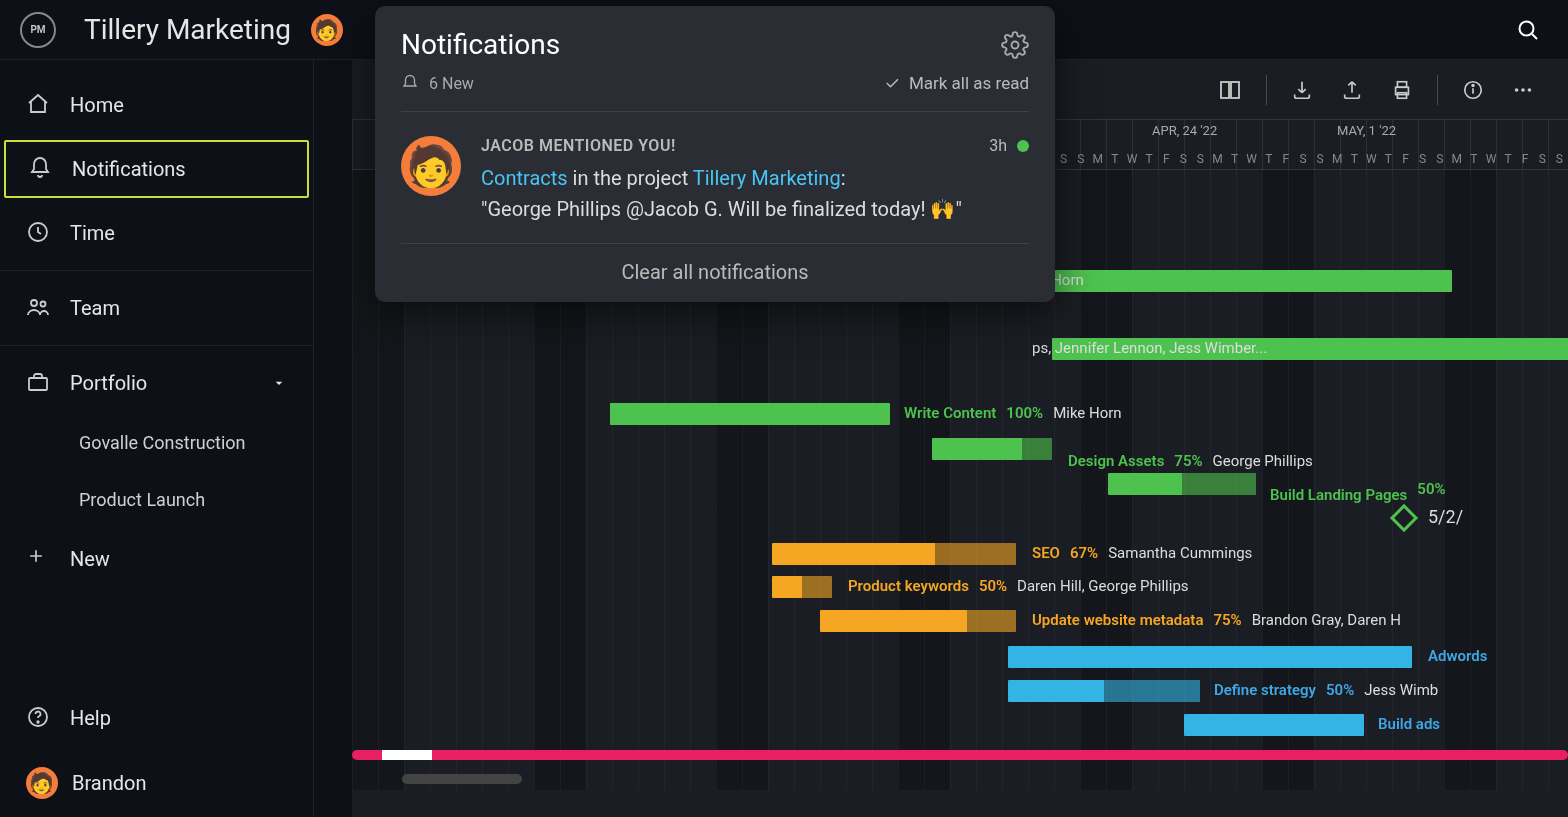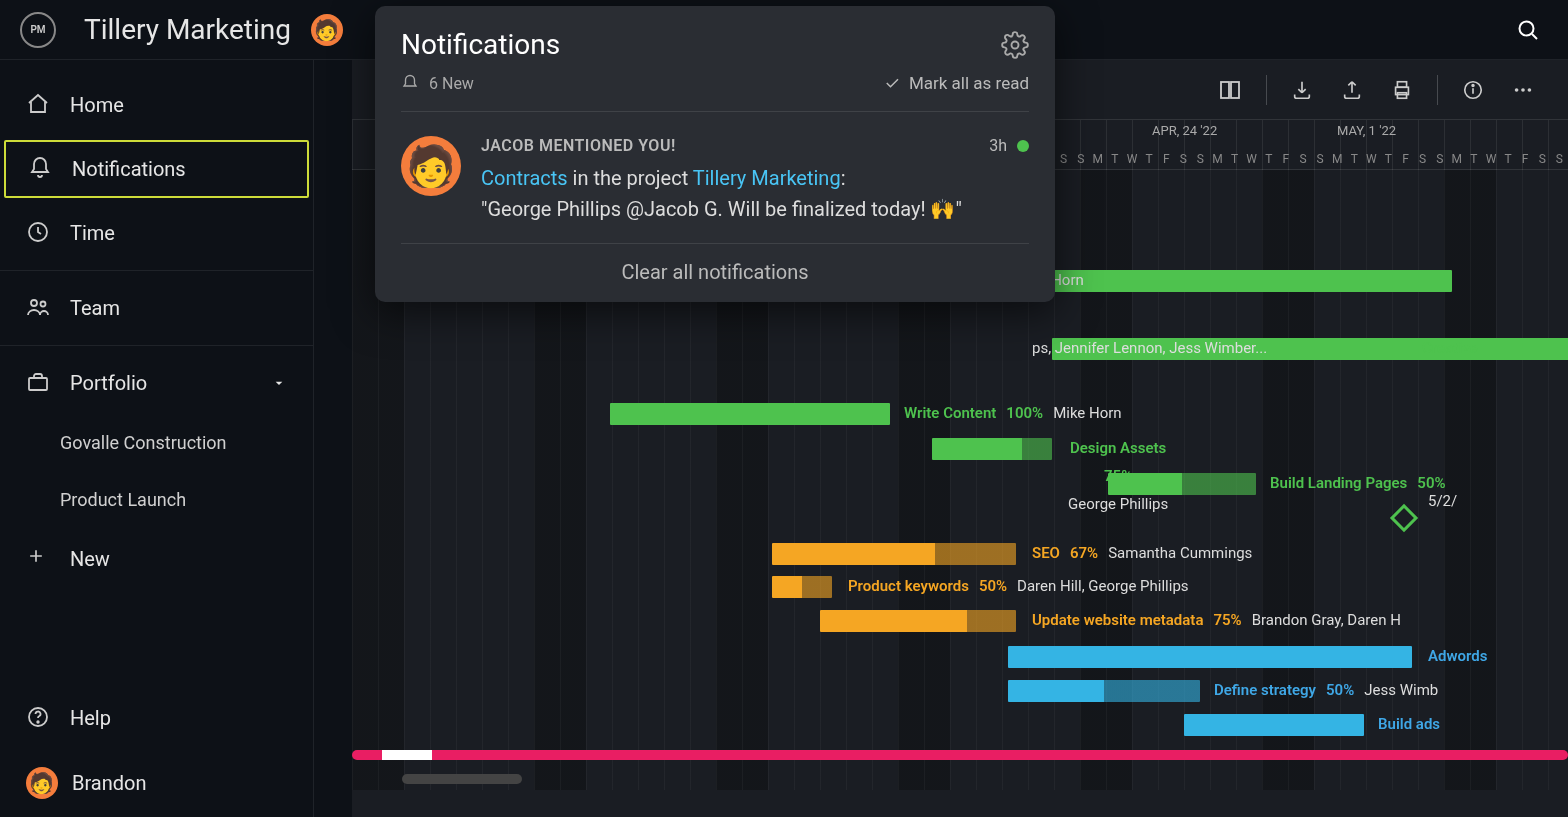--- a/index.html
+++ b/index.html
@@ -45,21 +45,21 @@
     border-right: 1px solid rgba(255,255,255,0.08);
     display: flex; flex-direction: column;
     padding-top: 14px;
   }
   .side-item {
     display: flex; align-items: center; gap: 18px;
     padding: 18px 26px;
     font-size: 20px; font-weight: 400; color: #e6e6e6;
     cursor: pointer;
   }
-  .side-item.indent { padding-left: 60px; color: #d0d0d0; font-size:18px; }
+  .side-item.indent { padding-left: 79px; color: #d0d0d0; font-size:18px; }
   .side-item.active {
     border: 2px solid #cddc39;
     margin: 4px 4px;
     border-radius: 2px;
     padding: 14px 22px;
   }
   .side-sep { height:1px; background:rgba(255,255,255,0.08); margin:6px 0; }
   .side-item .chev { margin-left:auto; }
   .side-icn { width:26px; height:26px; color:#ccc; flex-shrink:0; }
   .sidebar-bottom { margin-top:auto; }
@@ -338,47 +338,47 @@
         <div class="gh-day">W</div>
         <div class="gh-day">T</div>
         <div class="gh-day">F</div>
         <div class="gh-day">S</div>
         <div class="gh-day">S</div>
       </div>
   </div>
 
   <div class="gantt-body" id="gantt-body">
     <div class="milestone" id="milestone" style="top: 338px; left: 1042px;"></div>
-    <div id="milestone-date" style="position: absolute; font-size: 15px; color: rgb(221, 221, 221); top: 322px; left: 1076px;">5/2/</div>
+    <div id="milestone-date" style="position: absolute; font-size: 18px; color: rgb(221, 221, 221); top: 336px; left: 1076px;">5/2/</div>
     <div class="timeline-marker" id="tl-marker" style="top: 580px;"></div>
     <div class="scrollbar-h" style="bottom:6px;"></div>
   <div class="gbar" style="top: 100px; left: 670px; width: 430px; background: rgb(78, 194, 78);"></div>
       <div class="gbar-label" style="top: 101px; left: 680px;">
         <span class="gbar-lbl-asg">ke Horn</span>
       </div>
       <div class="gbar" style="top: 168px; left: 700px; width: 740px; background: rgb(78, 194, 78);"></div>
       <div class="gbar-label" style="top: 169px; left: 680px;">
         <span class="gbar-lbl-asg">ps, Jennifer Lennon, Jess Wimber...</span>
       </div>
       <div style="position: absolute; top: 169px; left: 1070px; color: rgb(78, 194, 78); font-weight: 600; font-size: 15px;">Creative</div>
       <div class="gbar" style="top: 233px; left: 258px; width: 280px; background: rgb(78, 194, 78);"></div>
       <div class="gbar-label" style="top: 234px; left: 552px;">
         <span style="color: rgb(78, 194, 78);">Write Content</span>
         <span style="color: rgb(78, 194, 78);">100%</span>
         <span class="gbar-lbl-asg">Mike Horn</span>
       </div>
       <div class="gbar" style="top: 268px; left: 580px; width: 120px; background: linear-gradient(to right, rgb(78, 194, 78) 75%, rgba(78, 194, 78, 0.6) 75%);"></div>
-      <div class="gbar-label" style="top: 269px; left: 716px; flex-direction: column;">
+      <div class="gbar-label" style="top: 282px; left: 716px;">
         <span style="color: rgb(78, 194, 78);">Design Assets</span>
         <span style="color: rgb(78, 194, 78);">75%</span>
         <span class="gbar-lbl-asg">George Phillips</span>
       </div>
       <div class="gbar" style="top: 303px; left: 756px; width: 148px; background: linear-gradient(to right, rgb(78, 194, 78) 50%, rgba(78, 194, 78, 0.6) 50%);"></div>
       <div class="gbar-label" style="top: 304px; left: 918px;">
-        <span style="color: rgb(78, 194, 78);">Build Landing Pages</span>
+        <span style="color: rgb(78, 194, 78); margin-top: 12px;">Build Landing Pages</span>
         <span style="color: rgb(78, 194, 78);">50%</span>
       </div>
       <div class="gbar" style="top: 373px; left: 420px; width: 244px; background: linear-gradient(to right, rgb(245, 166, 35) 67%, rgba(245, 166, 35, 0.6) 67%);"></div>
       <div class="gbar-label" style="top: 374px; left: 680px;">
         <span style="color: rgb(245, 166, 35);">SEO</span>
         <span style="color: rgb(245, 166, 35);">67%</span>
         <span class="gbar-lbl-asg">Samantha Cummings</span>
       </div>
       <div class="gbar" style="top: 406px; left: 420px; width: 60px; background: linear-gradient(to right, rgb(245, 166, 35) 50%, rgba(245, 166, 35, 0.6) 50%);"></div>
       <div class="gbar-label" style="top: 407px; left: 496px;">

